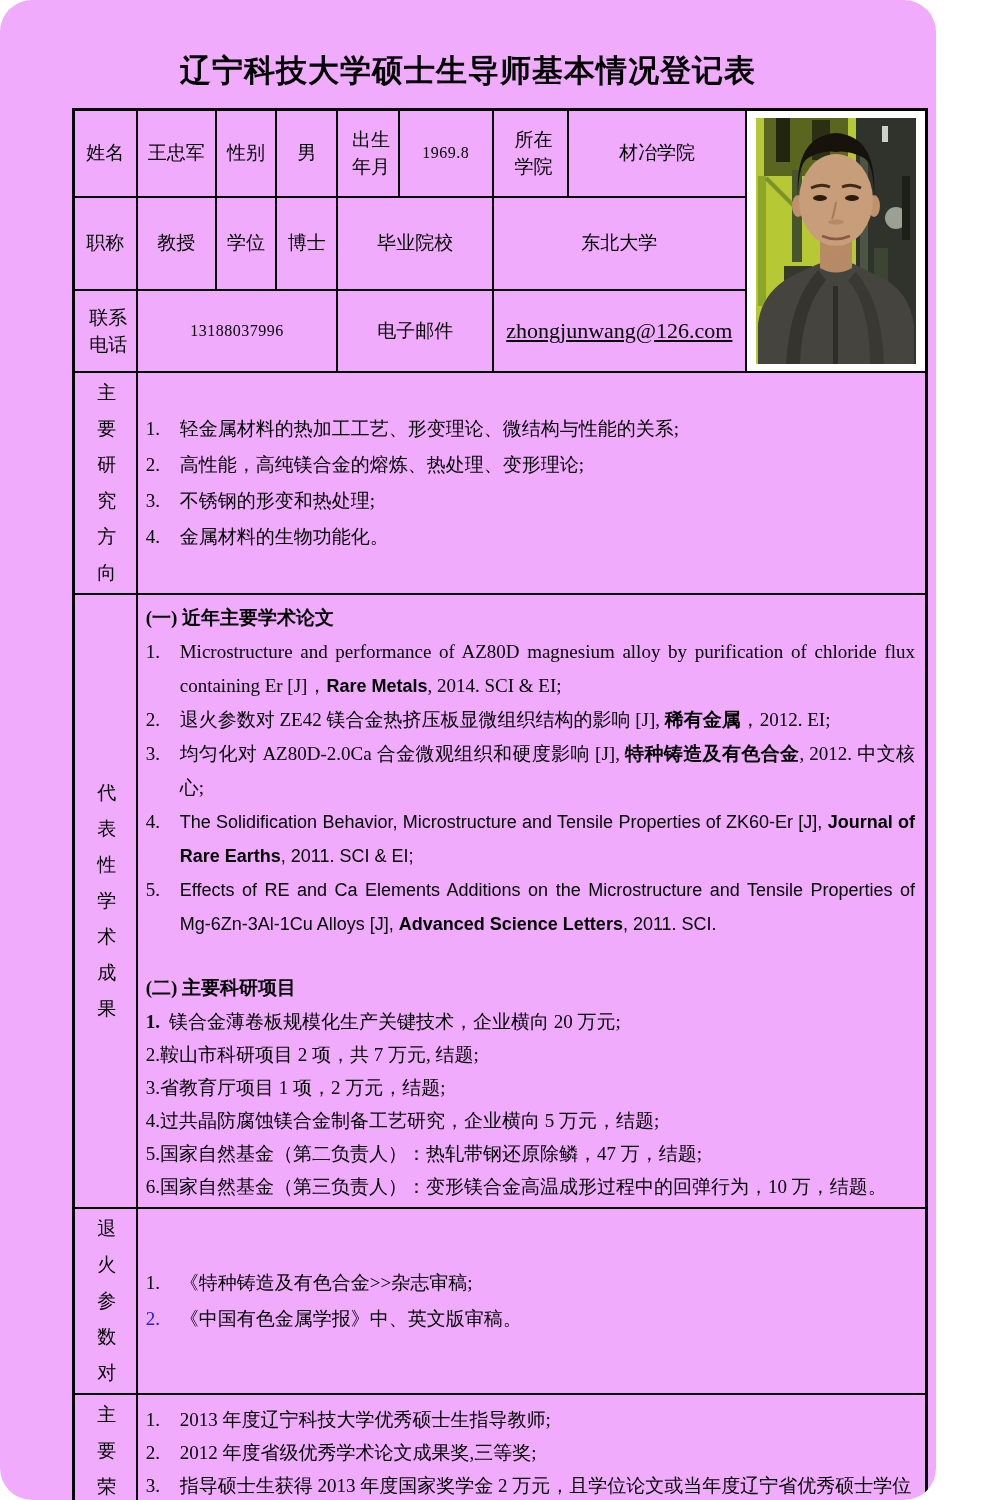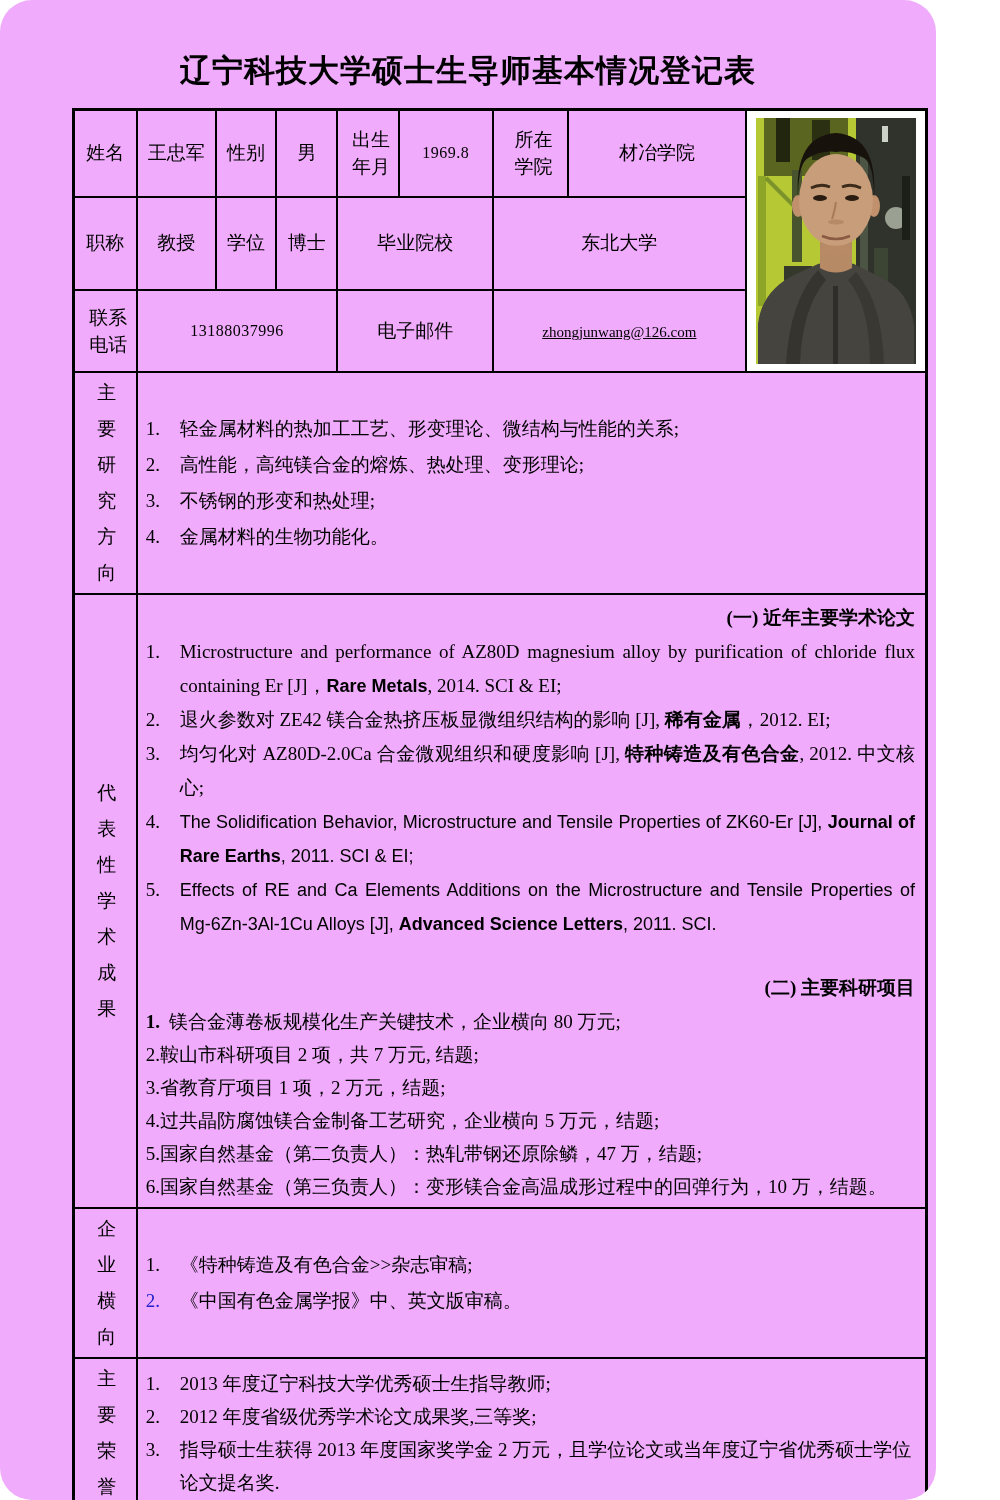--- a/index.html
+++ b/index.html
@@ -9,35 +9,35 @@
         font-size:31px;font-weight:bold;letter-spacing:1px;}
   table.form{position:absolute;left:72px;top:108px;width:856px;border-collapse:collapse;
         table-layout:fixed;border:3px solid #000;}
   td{border:2px solid #000;font-size:19px;padding:2px 4px;vertical-align:middle;overflow:hidden;}
   td.c{text-align:center;}
   .wrap2{width:44px;margin:0 auto;word-break:break-all;line-height:27px;text-align:right;}
   .vlabel{width:22px;margin:0 auto;word-break:break-all;line-height:36px;text-align:right;}
   td.content{vertical-align:middle;padding:4px 10px 4px 8px;}
   td.content-top{vertical-align:top;padding:6px 10px 4px 8px;}
   .num-value{font-size:16px;letter-spacing:0.5px;}
-  .email-link{text-decoration:underline;font-size:15px;}
+  .email-link{text-decoration:underline;font-size:22px;}
   .li{display:flex;align-items:flex-start;line-height:35px;}
   .li .marker{flex:0 0 34px;white-space:pre;}
   .li.inline .marker{flex:0 0 auto;}
   .li .marker.gap{margin-right:9px;}
   .li .marker.blue{color:#2222cc;}
   .li .marker.bold{font-weight:bold;}
   .li-body{flex:1 1 auto;}
   .papers .li{line-height:34px;}
   .papers .li-body{text-align:justify;}
   .projects .li{line-height:33px;}
   .research .li{line-height:35px;margin-bottom:1px;}
   .posts .li{line-height:36px;}
   .honors .li{line-height:33px;}
-  .sec-header{font-weight:bold;line-height:34px;text-align:right;}
+  .sec-header{font-weight:bold;line-height:34px;}
   .sec-header.proj{margin-top:30px;}
   .bold{font-weight:bold;}
   .sans{font-family:"Liberation Sans","DejaVu Sans",sans-serif;font-size:18px;}
   .photo-cell{padding:0;background:#fff;}
   .photo-frame{width:100%;height:100%;display:flex;align-items:center;justify-content:center;}
 </style>
 </head>
 <body>
 
 <div class="page">
@@ -181,21 +181,21 @@
               </div>
               <div class="li">
                 <span class="marker">5.</span>
                 <span class="li-body"><span class="sans">Effects of RE and Ca Elements Additions on the Microstructure and Tensile Properties of Mg-6Zn-3Al-1Cu Alloys [J], </span><span class="sans bold">Advanced Science Letters</span><span class="sans">, 2011. SCI.</span></span>
               </div>
             </div>
         <div class="sec-header proj">(二) 主要科研项目</div>
         <div class="projects">
               <div class="li inline">
                 <span class="marker bold gap">1.</span>
-                <span class="li-body"><span>镁合金薄卷板规模化生产关键技术，企业横向 80 万元;</span></span>
+                <span class="li-body"><span>镁合金薄卷板规模化生产关键技术，企业横向 20 万元;</span></span>
               </div>
               <div class="li inline">
                 <span class="marker">2.</span>
                 <span class="li-body"><span>鞍山市科研项目 2 项，共 7 万元, 结题;</span></span>
               </div>
               <div class="li inline">
                 <span class="marker">3.</span>
                 <span class="li-body"><span>省教育厅项目 1 项，2 万元，结题;</span></span>
               </div>
               <div class="li inline">
@@ -209,21 +209,21 @@
               <div class="li inline">
                 <span class="marker">6.</span>
                 <span class="li-body"><span>国家自然基金（第三负责人）：变形镁合金高温成形过程中的回弹行为，10 万，结题。</span></span>
               </div>
             </div>
       </td>
     </tr>
 
     <tr style="height:123px">
       <td class="c">
-            <div class="vlabel">企业横向</div>
+            <div class="vlabel">退火参数对</div>
           </td>
       <td class="content posts" colspan="8">
         <div>
               <div class="li">
                 <span class="marker">1.</span>
                 <span class="li-body"><span>《特种铸造及有色合金&gt;&gt;杂志审稿;</span></span>
               </div>
               <div class="li">
                 <span class="marker blue">2.</span>
                 <span class="li-body"><span>《中国有色金属学报》中、英文版审稿。</span></span>

